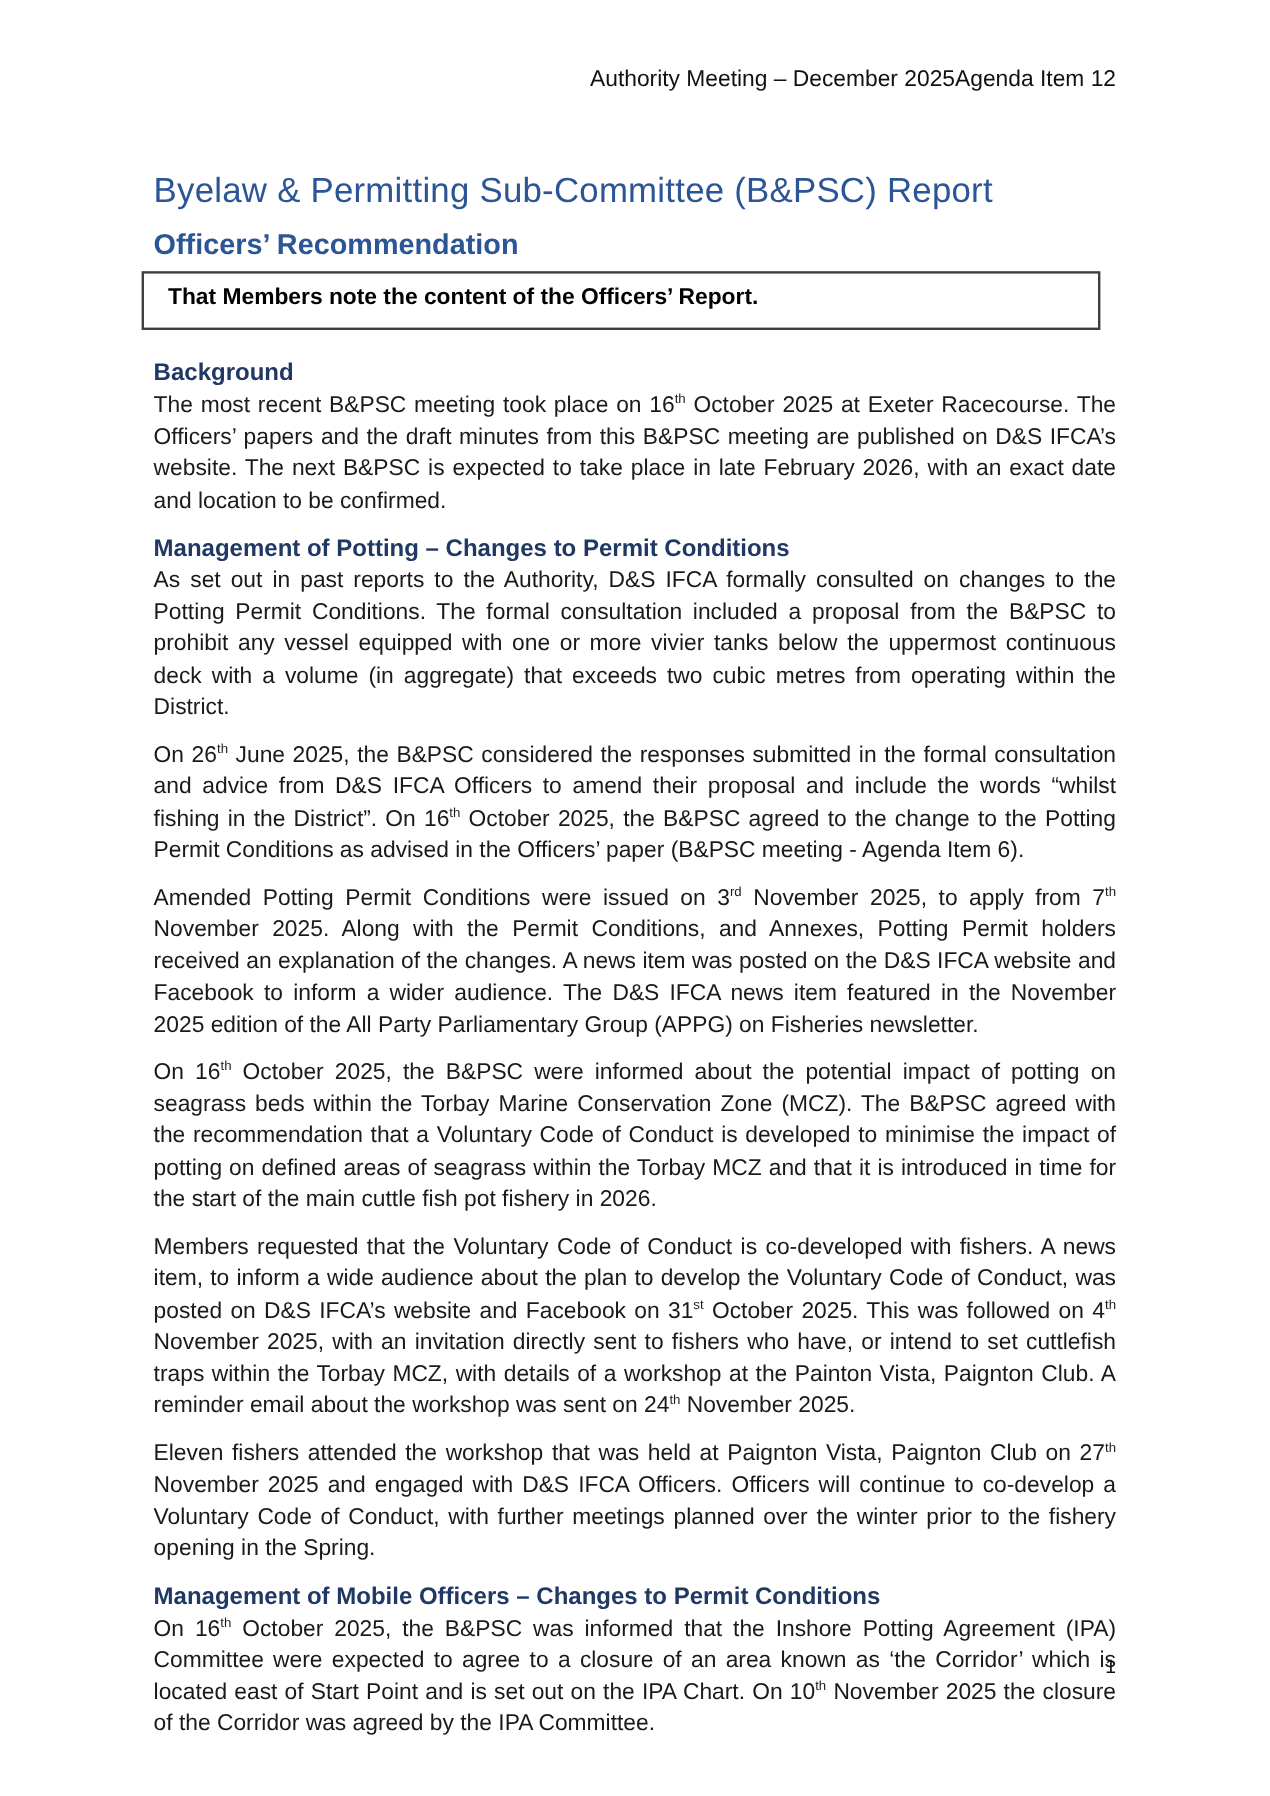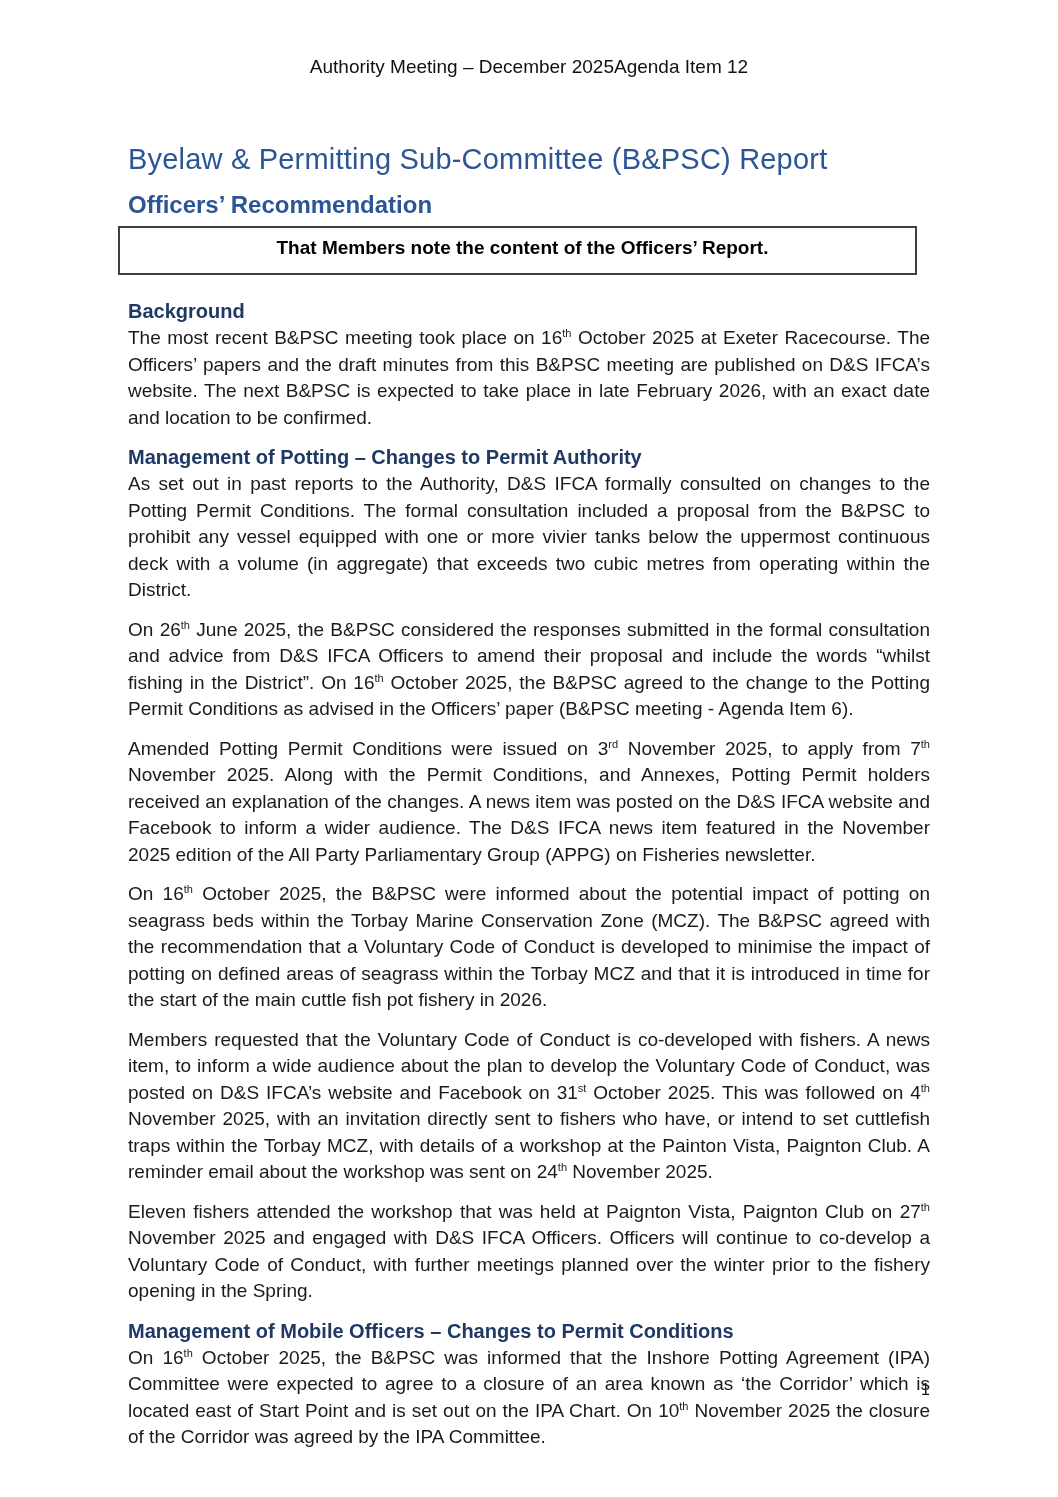--- a/index.html
+++ b/index.html
@@ -15,21 +15,21 @@
     height: 1497px;
     background: #ffffff;
     position: relative;
     font-family: "Liberation Sans", "DejaVu Sans", sans-serif;
     color: var(--body-text);
     padding: 56px 128px 0 128px;
     overflow: hidden;
   }
   .running-header {
     display: flex;
-    justify-content: center;
+    justify-content: flex-end;
     font-size: 19px;
     color: #111111;
     margin-bottom: 64px;
   }
   .report-title {
     font-size: 29px;
     font-weight: normal;
     color: var(--title-blue);
     margin: 0 0 14px 0;
     line-height: 1.2;
@@ -47,21 +47,20 @@
     margin-left: -10px;
     margin-right: 13px;
     padding: 7px 10px 13px 20px;
   }
   .rec-box p {
     margin: 0;
     font-size: 19px;
     font-weight: bold;
     color: #000000;
     line-height: 1.35;
-    text-align: center;
   }
   .sections { margin-top: 24px; }
   .section-heading {
     font-size: 20px;
     font-weight: bold;
     color: var(--heading-navy);
     margin: 14px 0 1px 0;
     line-height: 1.25;
   }
   .body-para {
@@ -101,21 +100,21 @@
     <p>That Members note the content of the Officers’ Report.</p>
   </div>
 
   <div class="sections" id="sections">
   <section class="doc-section">
     <h3 class="section-heading">Background</h3>
   <p class="body-para">The most recent B&amp;PSC meeting took place on 16<sup>th</sup> October 2025 at Exeter Racecourse.  The Officers’ papers and the draft minutes from this B&amp;PSC meeting are published on D&amp;S IFCA’s website.  The next B&amp;PSC is expected to take place in late February 2026, with an exact date and location to be confirmed.</p>
       </section>
 
   <section class="doc-section">
-    <h3 class="section-heading">Management of Potting – Changes to Permit Authority</h3>
+    <h3 class="section-heading">Management of Potting – Changes to Permit Conditions</h3>
   <p class="body-para">As set out in past reports to the Authority, D&amp;S IFCA formally consulted on changes to the Potting Permit Conditions.  The formal consultation included a proposal from the B&amp;PSC to prohibit any vessel equipped with one or more vivier tanks below the uppermost continuous deck with a volume (in aggregate) that exceeds two cubic metres from operating within the District.</p>
         <p class="body-para">On 26<sup>th</sup> June 2025, the B&amp;PSC considered the responses submitted in the formal consultation and advice from D&amp;S IFCA Officers to amend their proposal and include the words “whilst fishing in the District”.  On 16<sup>th</sup> October 2025, the B&amp;PSC agreed to the change to the Potting Permit Conditions as advised in the Officers’ paper (B&amp;PSC meeting - Agenda Item 6).</p>
         <p class="body-para">Amended Potting Permit Conditions were issued on 3<sup>rd</sup> November 2025, to apply from 7<sup>th</sup> November 2025.   Along with the Permit Conditions, and Annexes, Potting Permit holders received an explanation of the changes.  A news item was posted on the D&amp;S IFCA website and Facebook to inform a wider audience.  The D&amp;S IFCA news item featured in the November 2025 edition of the All Party Parliamentary Group (APPG) on Fisheries newsletter.</p>
       </section>
 
   <section class="doc-section">
   <p class="body-para">On 16<sup>th</sup> October 2025, the B&amp;PSC were informed about the potential impact of potting on seagrass beds within the Torbay Marine Conservation Zone (MCZ).  The B&amp;PSC agreed with the recommendation that a Voluntary Code of Conduct is developed to minimise the impact of potting on defined areas of seagrass within the Torbay MCZ and that it is introduced in time for the start of the main cuttle fish pot fishery in 2026.</p>
         <p class="body-para">Members requested that the Voluntary Code of Conduct is co-developed with fishers.  A news item, to inform a wide audience about the plan to develop the Voluntary Code of Conduct, was posted on D&amp;S IFCA’s website and Facebook on 31<sup>st</sup> October 2025.  This was followed on 4<sup>th</sup> November 2025, with an invitation directly sent to fishers who have, or intend to set cuttlefish traps within the Torbay MCZ, with details  of a workshop at the Painton Vista, Paignton Club.  A reminder email about the workshop was sent on 24<sup>th</sup> November 2025.</p>
         <p class="body-para">Eleven fishers attended the workshop that was held at Paignton Vista, Paignton Club on 27<sup>th</sup> November 2025 and engaged with D&amp;S IFCA Officers.  Officers will continue to co-develop a Voluntary Code of Conduct, with further meetings planned over the winter prior to the fishery opening in the Spring.</p>
       </section>

